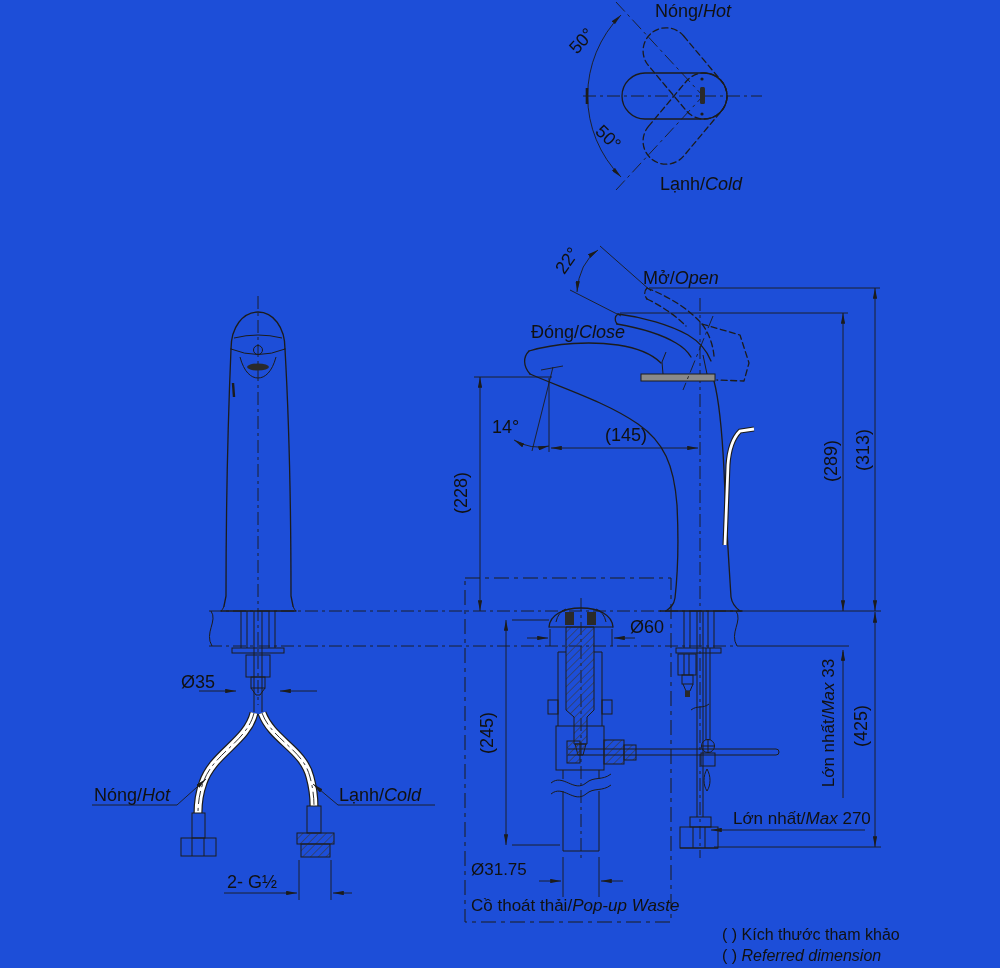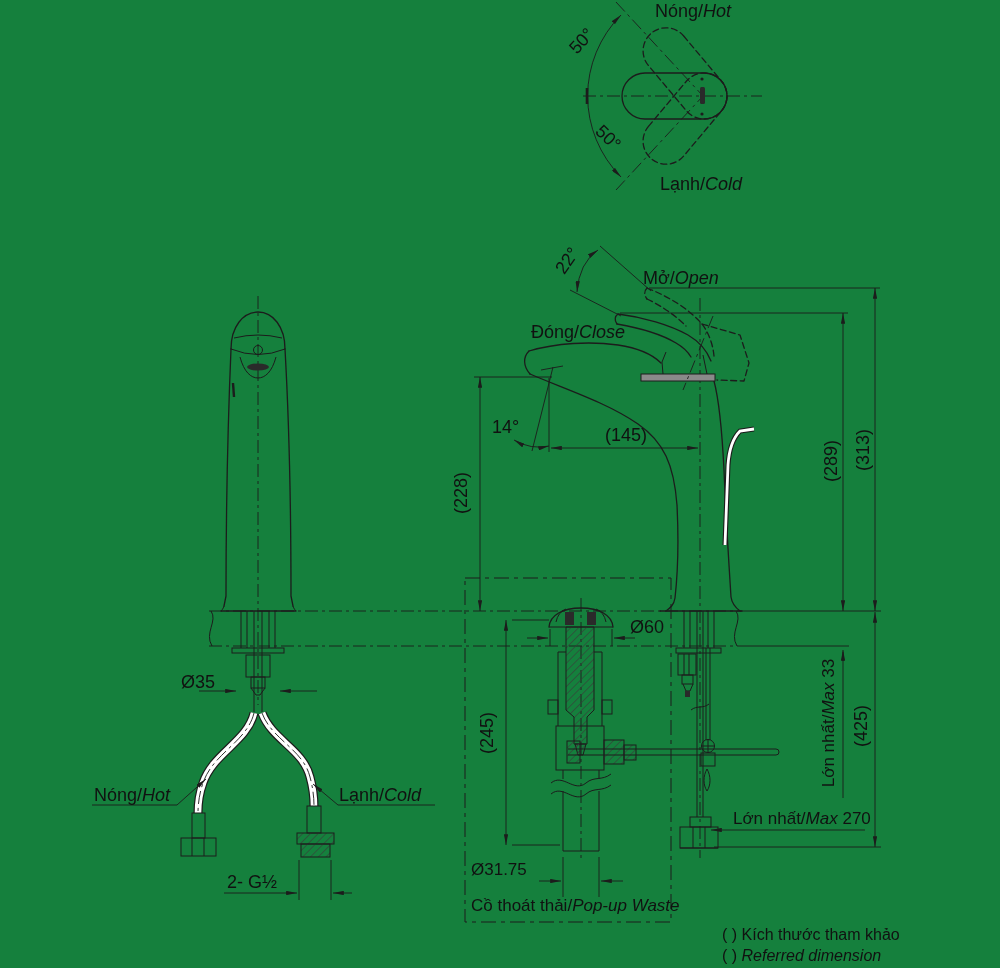--- a/index.html
+++ b/index.html
@@ -1,16 +1,16 @@
 <!DOCTYPE html>
 <html><head>
 <meta charset="utf-8">
 <style>
   html,body{margin:0;padding:0;background:#fff;}
-  .stage{width:1000px;height:968px;background:#15803d;position:relative;font-family:"Liberation Sans",sans-serif;}
+  .stage{width:1000px;height:968px;background:#1d4ed8;position:relative;font-family:"Liberation Sans",sans-serif;}
   svg{display:block;}
   .ol{fill:none;stroke:#1c1c1c;stroke-width:1.3;stroke-linecap:round;stroke-linejoin:round;}
   .th{fill:none;stroke:#1c1c1c;stroke-width:1;}
   .cl{fill:none;stroke:#1c1c1c;stroke-width:0.9;stroke-dasharray:13 4 3 4;}
   .boxl{fill:none;stroke:#1c1c1c;stroke-width:1;stroke-dasharray:15 5 4 5;}
   .dsh{stroke-dasharray:6 3.5;}
   .dim{fill:none;stroke:#1c1c1c;stroke-width:0.9;}
   .ext{fill:none;stroke:#1c1c1c;stroke-width:0.9;}
   .wh{fill:none;stroke:#fff;}
   .txt{font-family:"Liberation Sans",sans-serif;font-size:18px;fill:#111;}

